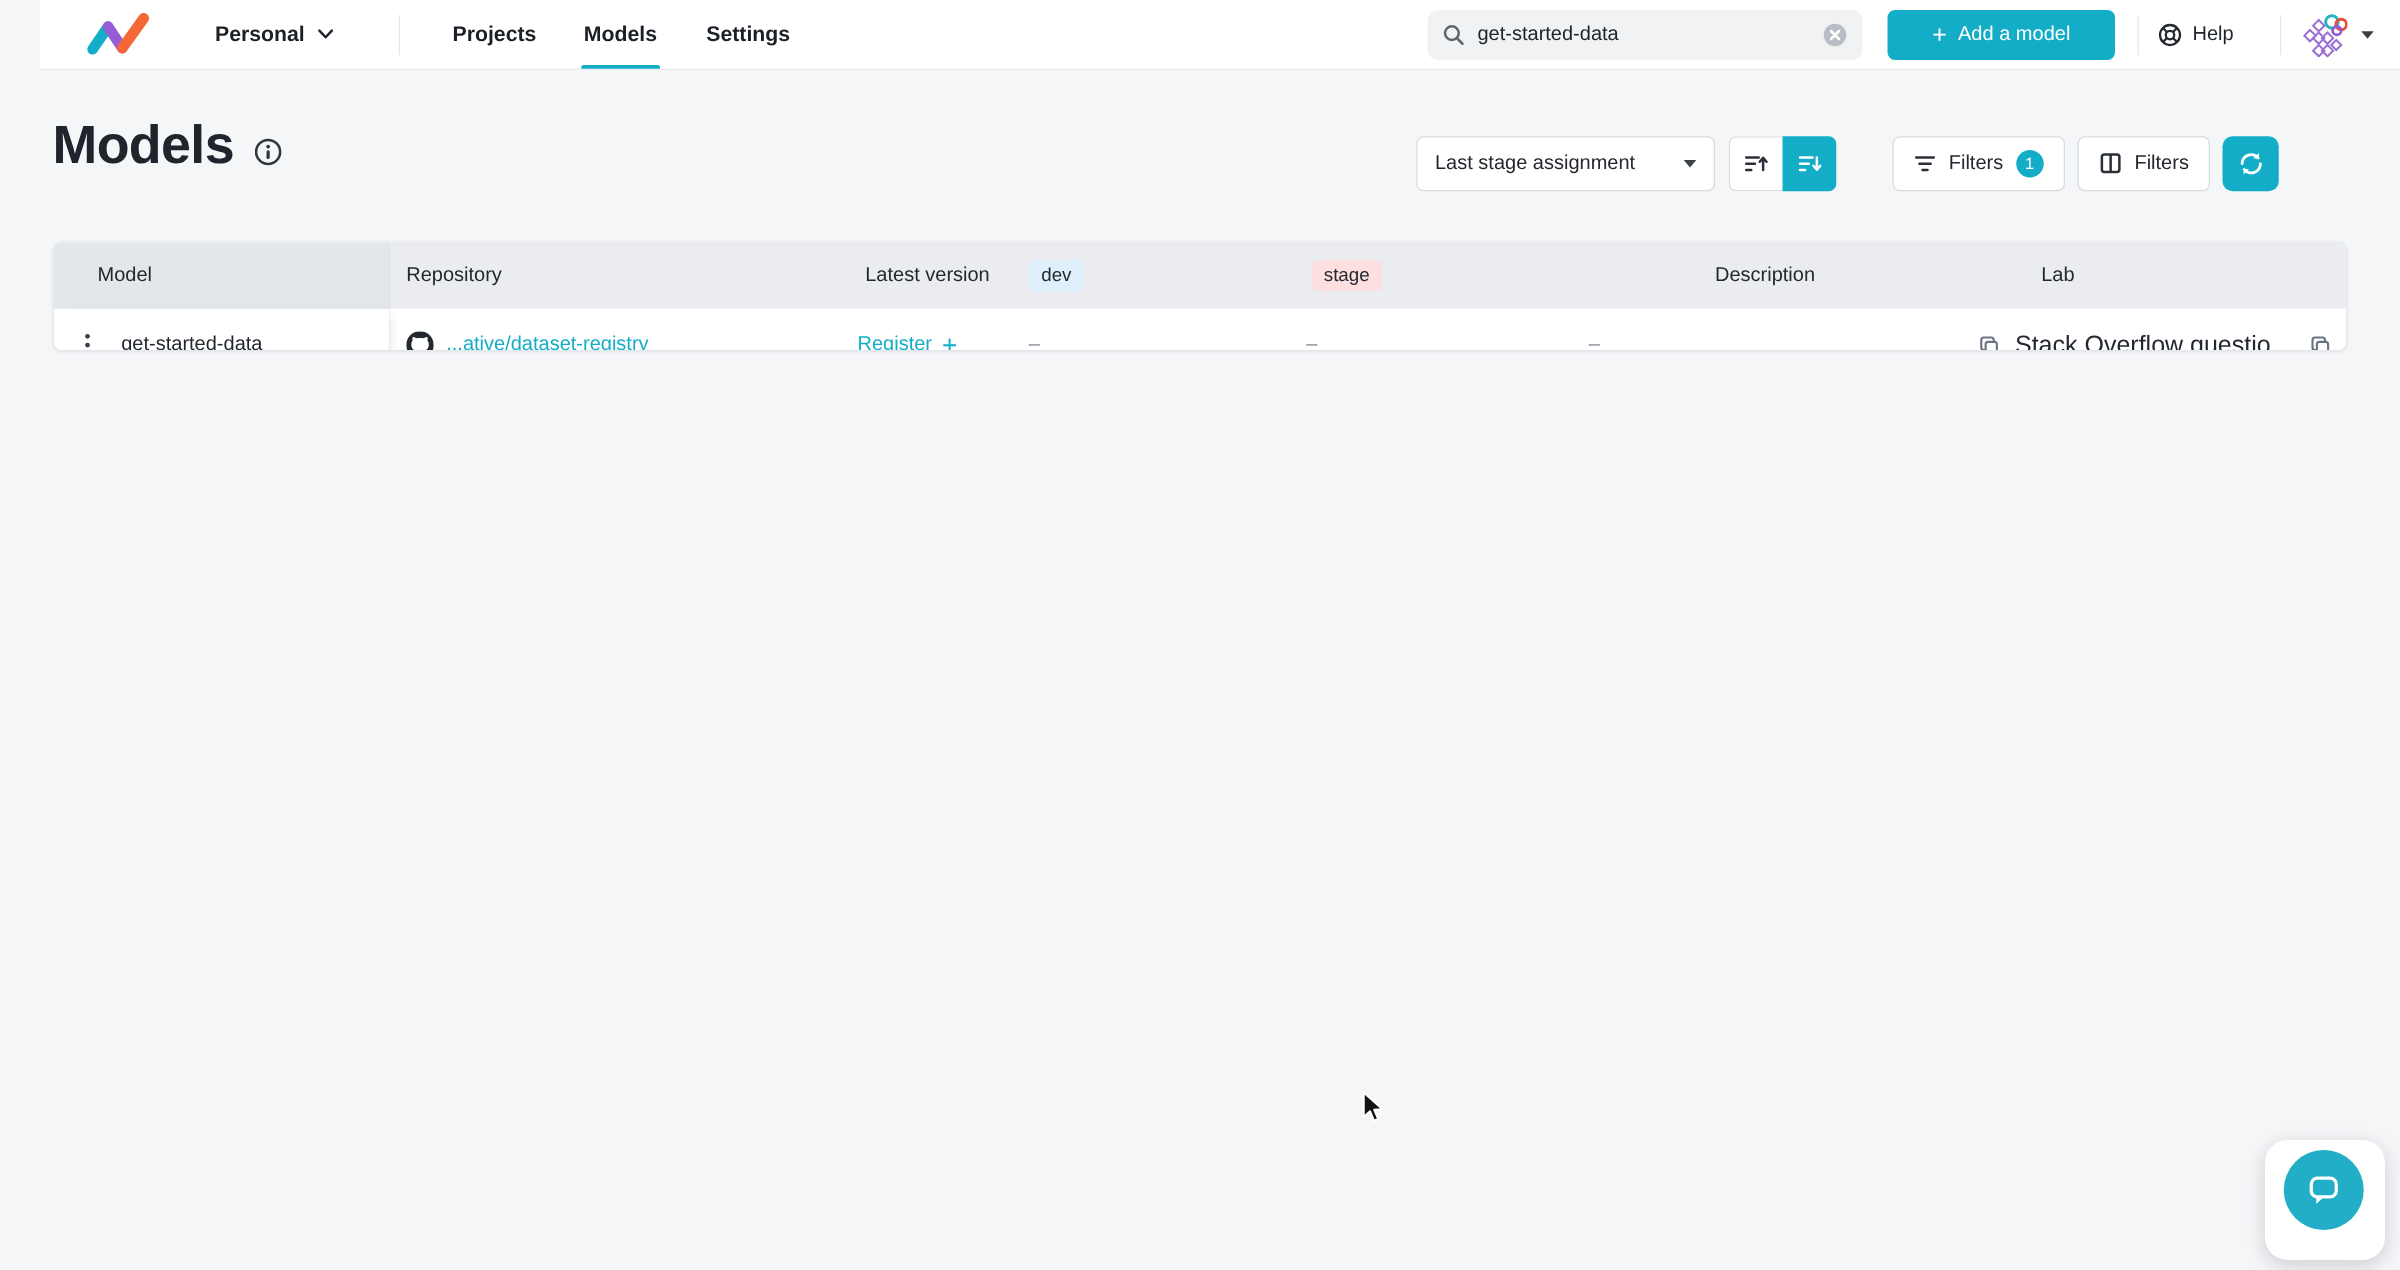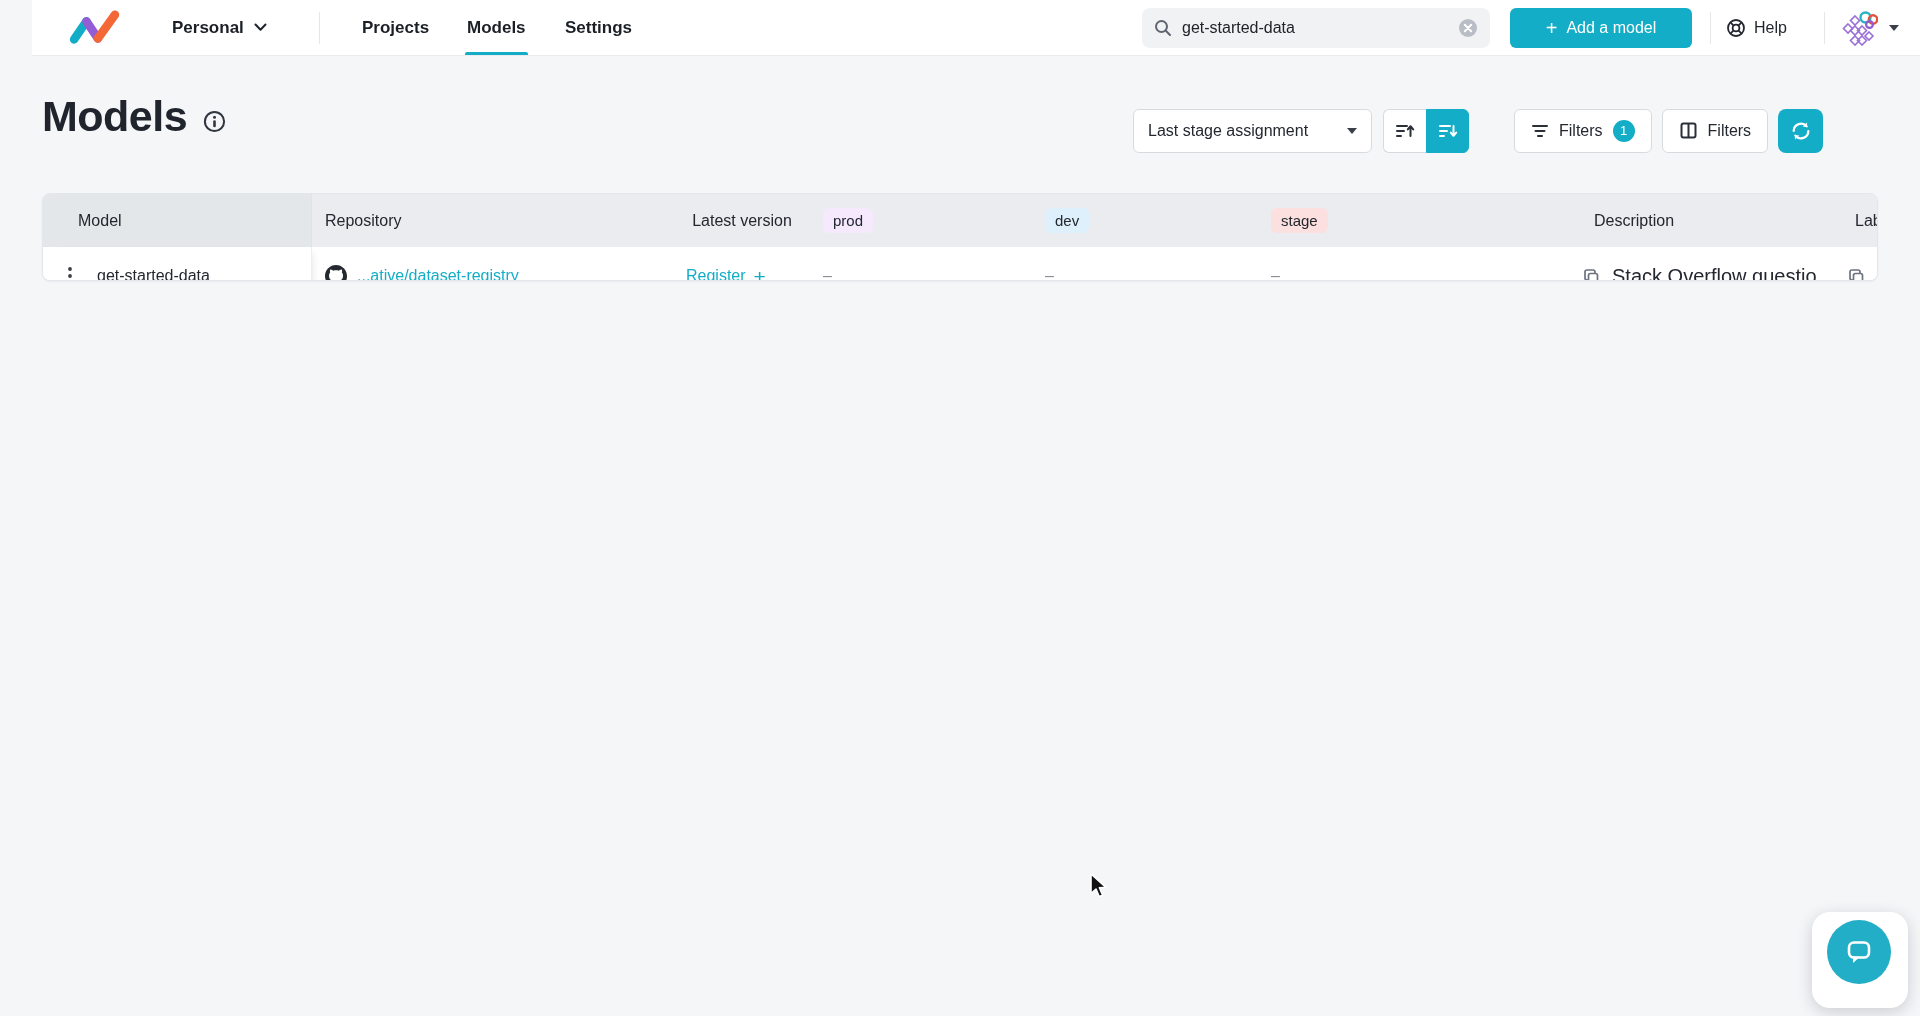--- a/index.html
+++ b/index.html
@@ -254,23 +254,20 @@
   <div class="thead">
     <div class="cell c-model">
       <span>Model</span>
     </div>
     <div class="cell c-repo">
       <span>Repository</span>
     </div>
     <div class="cell c-latest">
       <span>Latest version</span>
     </div>
-    <div class="cell c-prod">
-      <span class="pill pill-prod">prod</span>
-    </div>
     <div class="cell c-dev">
       <span class="pill pill-dev">dev</span>
     </div>
     <div class="cell c-stage">
       <span class="pill pill-stage">stage</span>
     </div>
     <div class="cell c-desc">
       <span style="padding-left:12px">Description</span>
     </div>
     <div class="cell c-labels">

